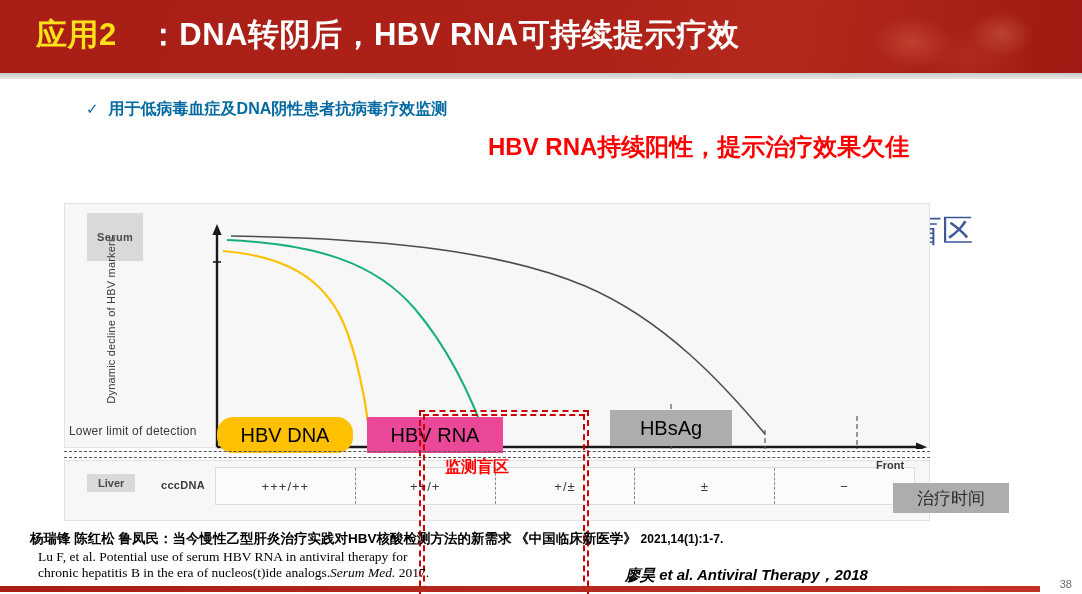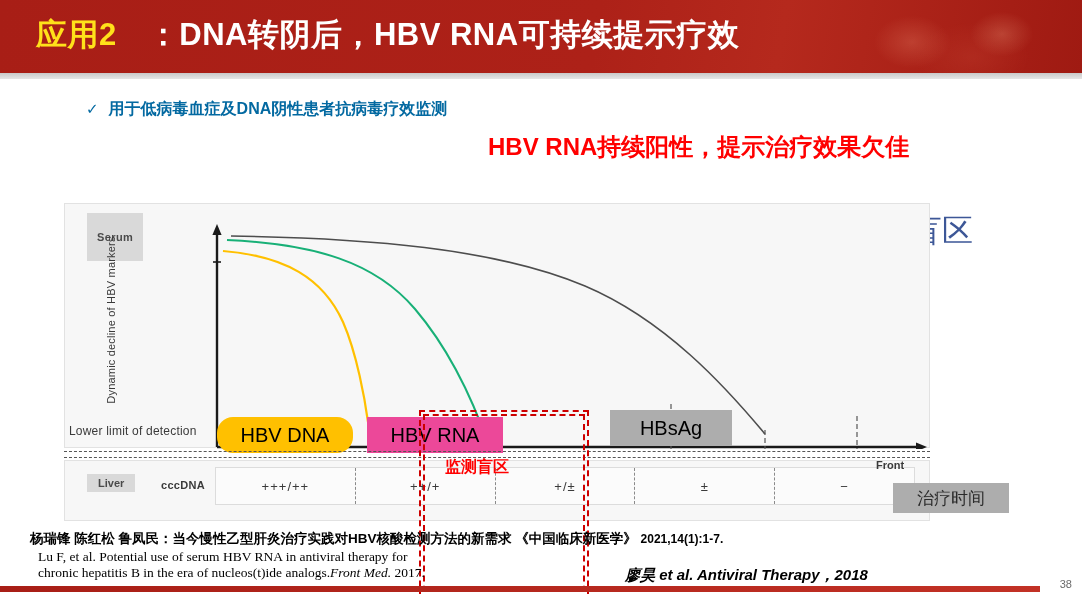--- a/index.html
+++ b/index.html
@@ -250,20 +250,20 @@
 
 <div id="treat-time">治疗时间</div>
 
 <div id="ref1">
   <span>杨瑞锋 陈红松 鲁凤民：当今慢性乙型肝炎治疗实践对HBV核酸检测方法的新需求 《中国临床新医学》</span>
   <span class="small">2021,14(1):1-7.</span>
 </div>
 
 <div id="ref2">
   <span>Lu F, et al. Potential use of serum HBV RNA in antiviral therapy for</span><br>
-  <span>chronic hepatitis B in the era of nucleos(t)ide analogs.</span><span class="ital">Front Med.</span><span> 2017.</span>
+  <span>chronic hepatitis B in the era of nucleos(t)ide analogs.</span><span class="ital">Serum Med.</span><span> 2017.</span>
 </div>
 
 <div id="ref3">廖昊 et al. Antiviral Therapy，2018</div>
 
 <div id="bottom-bar"></div>
 <div id="page-no">38</div>
 <div id="right-edge"></div>
 
 </body></html>

